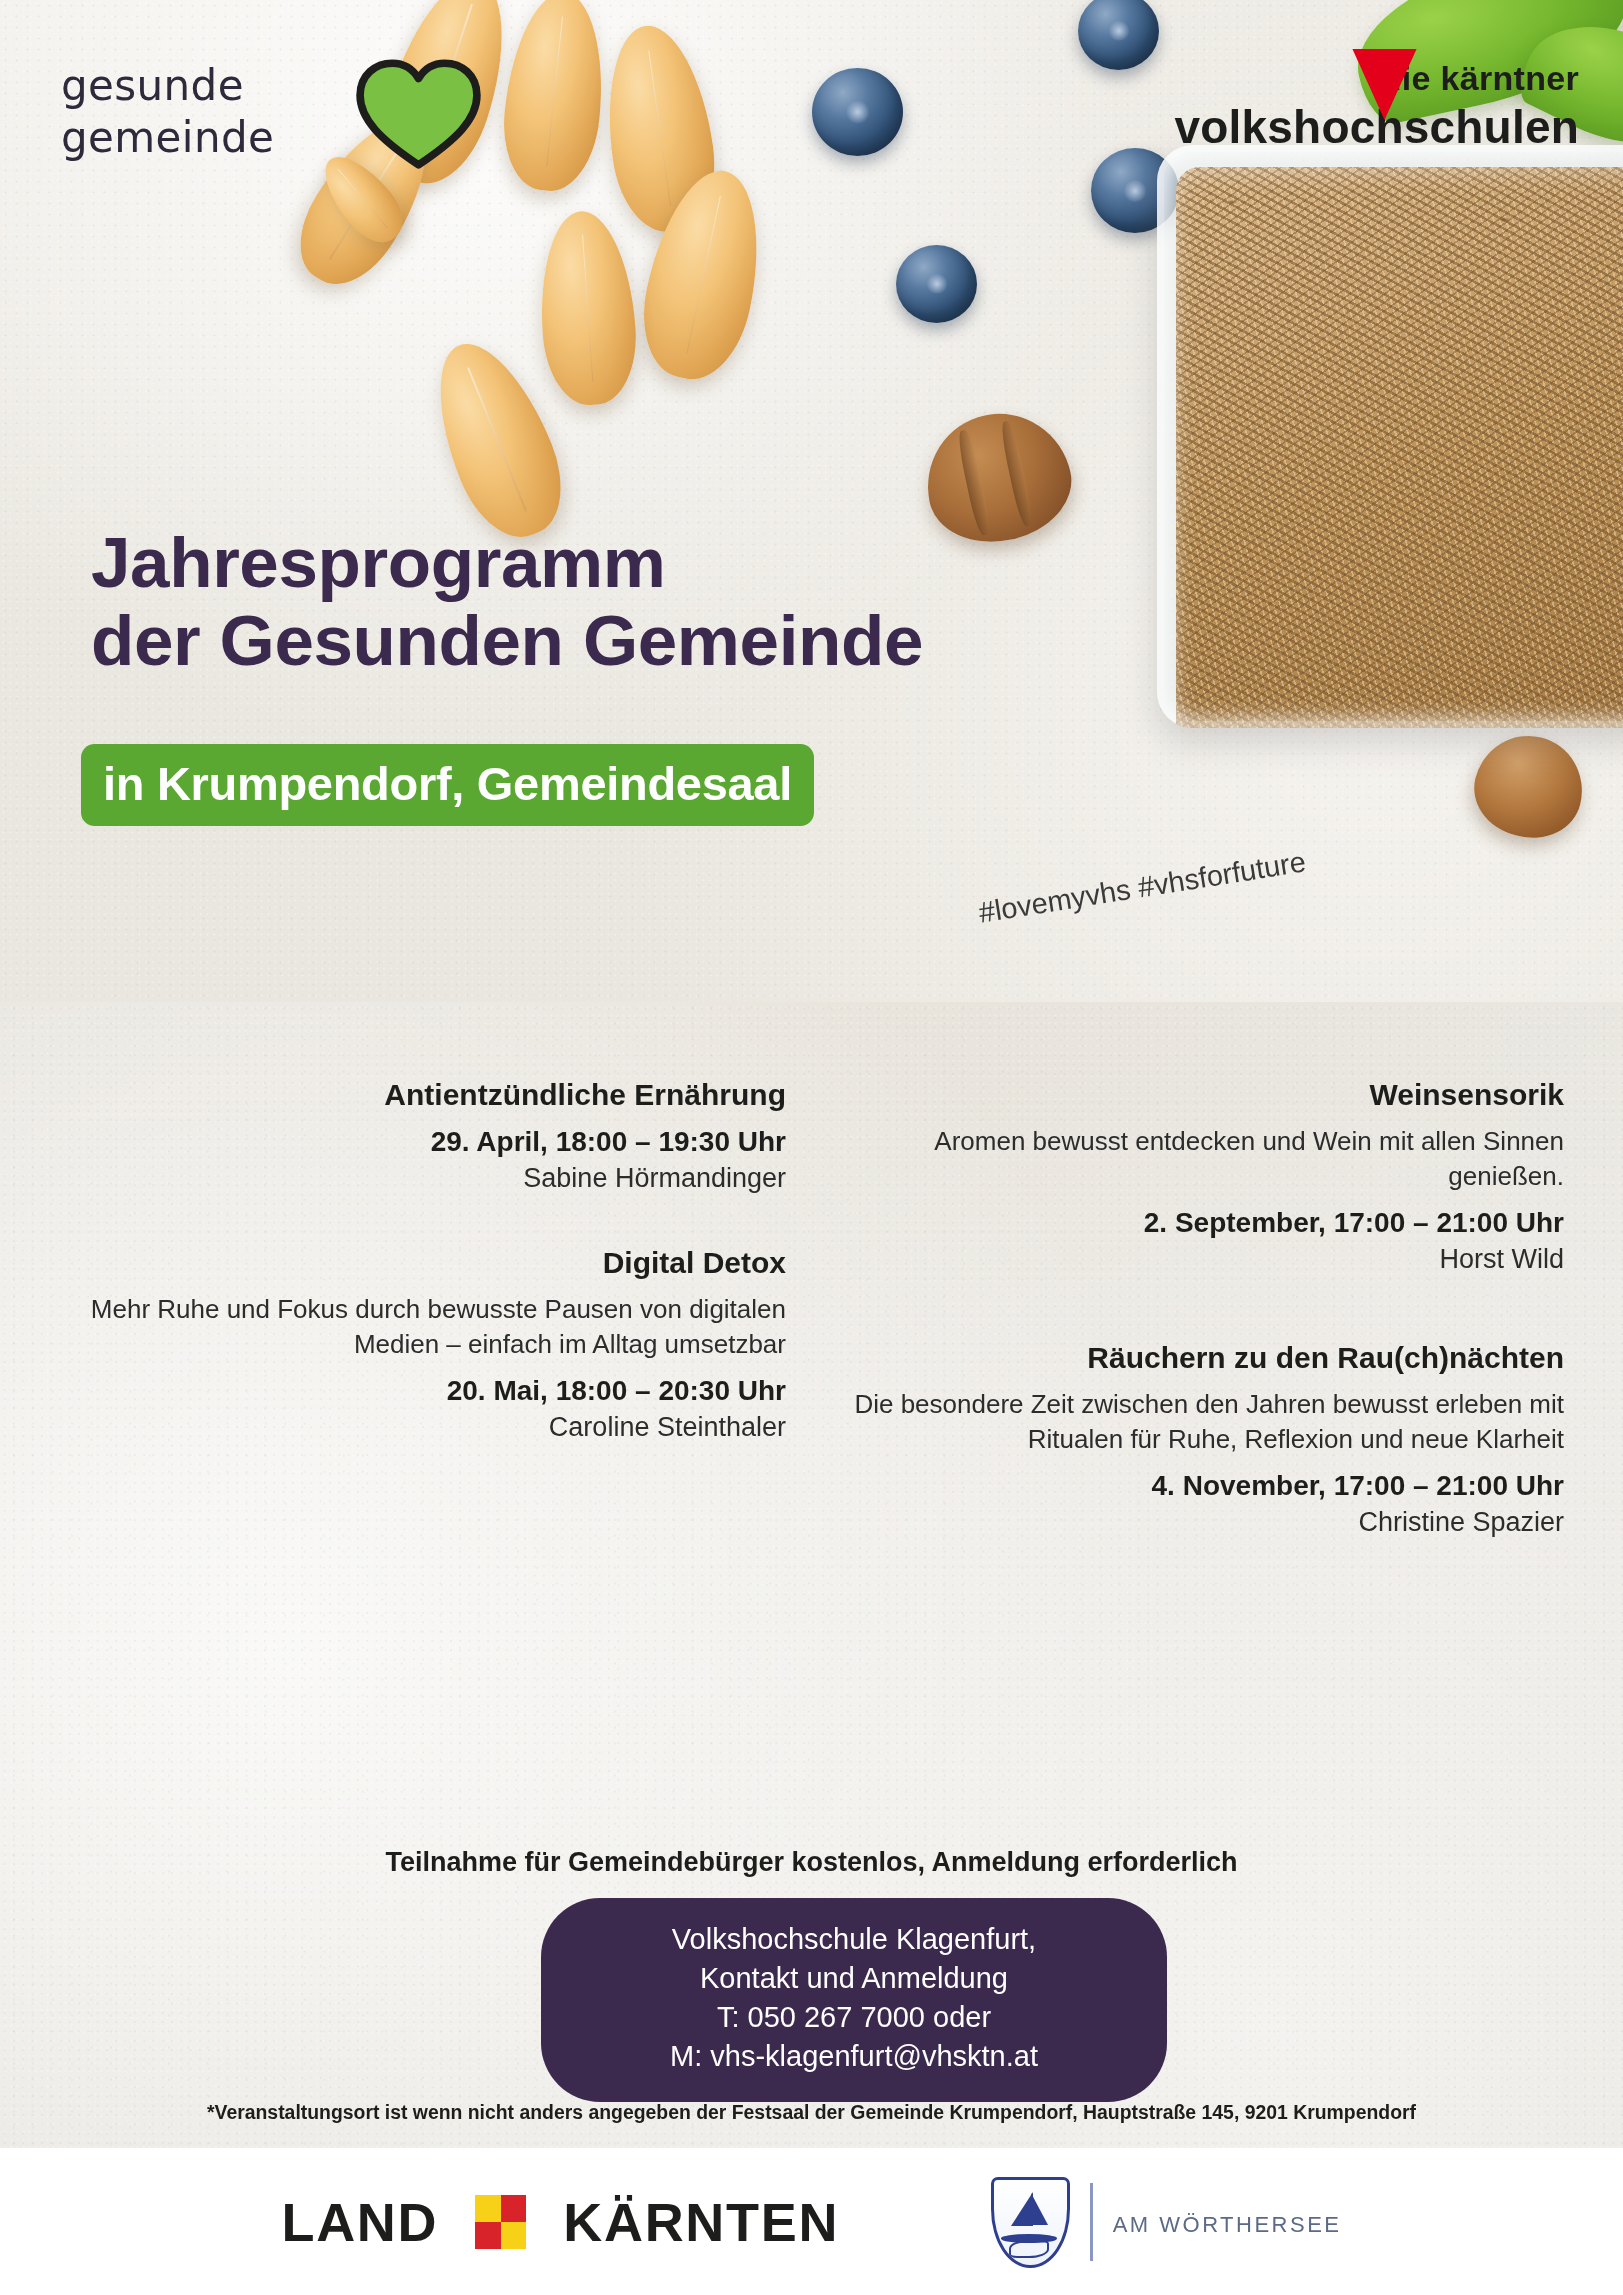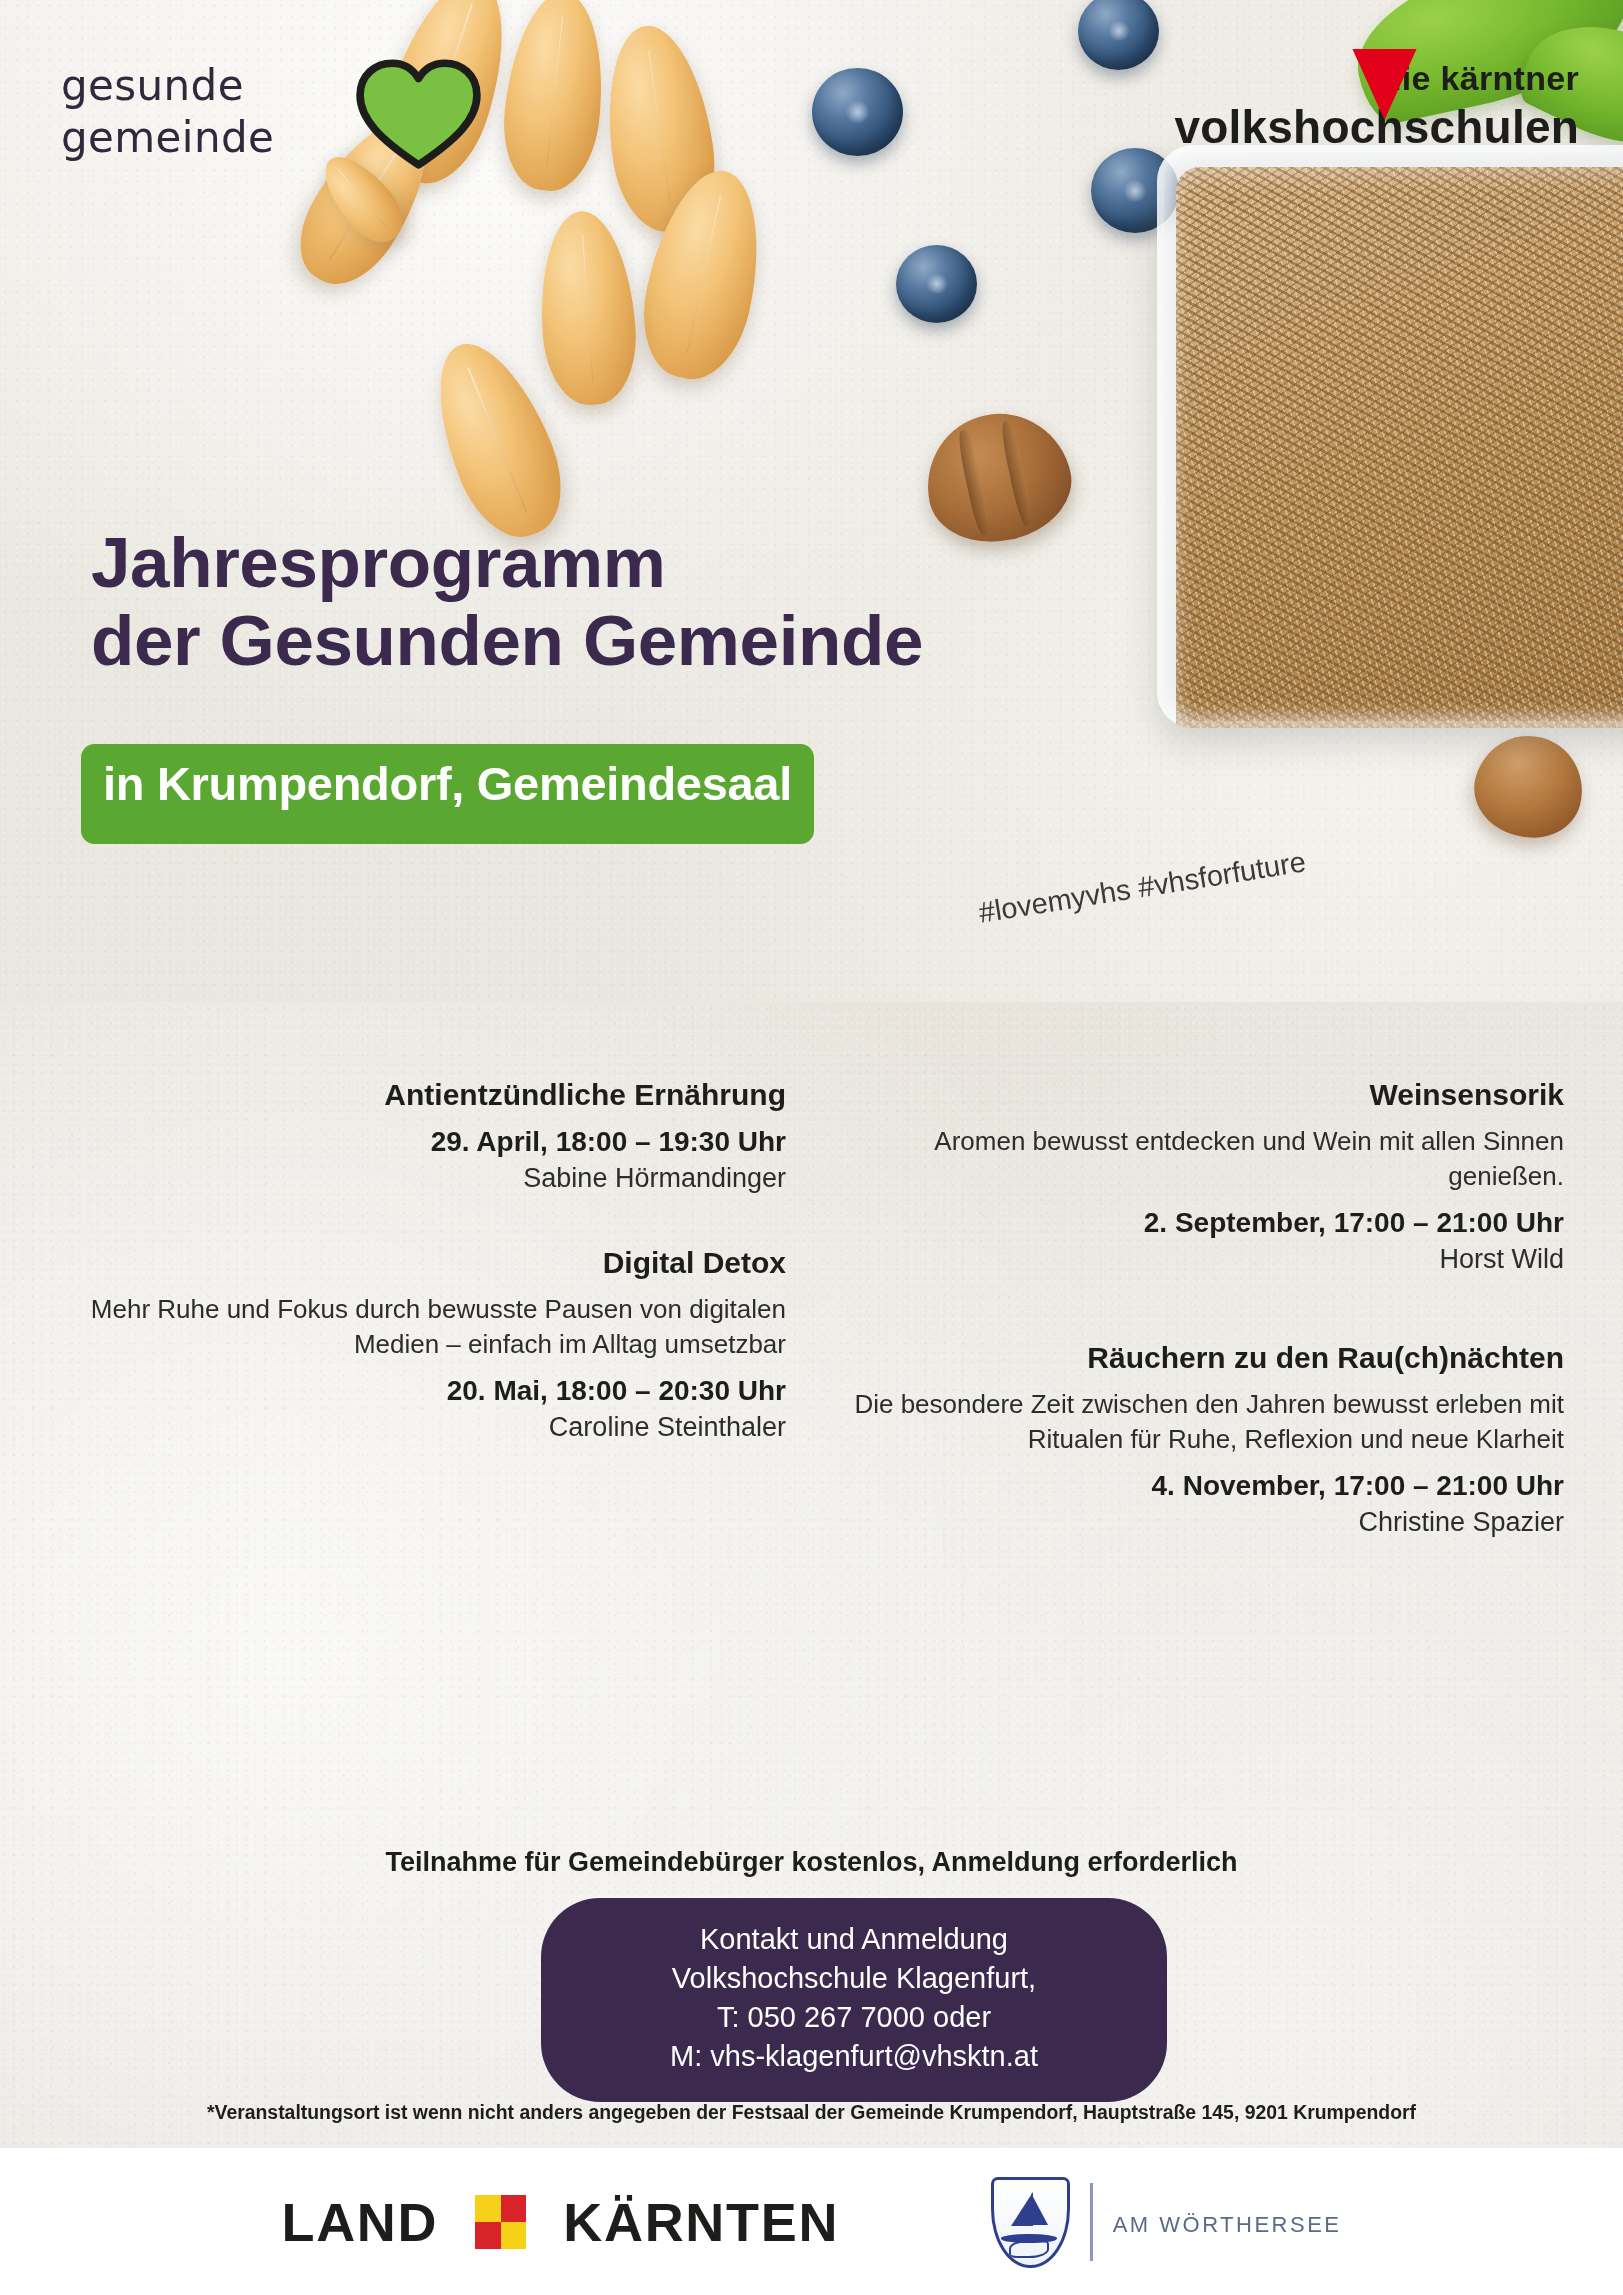--- a/index.html
+++ b/index.html
@@ -251,21 +251,21 @@
   }
   .headline .l2 { display: block; }
   .subbadge {
     position: absolute;
     left: 81px;
     top: 744px;
     background: #5aa832;
     color: #ffffff;
     font-size: 47px;
     font-weight: bold;
-    padding: 12px 22px 33px 22px;
+    padding: 12px 22px 15px 22px;
     border-radius: 13.5px;
     letter-spacing: -0.3px;
   }
   .hashtags {
     position: absolute;
     left: 977px;
     top: 871px;
     font-size: 29px;
     color: #3a3a3a;
     transform: rotate(-9deg);
@@ -548,22 +548,22 @@
           <div class="date">4. November, 17:00 – 21:00 Uhr</div>
           <div class="presenter">Christine Spazier</div>
         </div>
       </div>
 
     </div>
 
     <div class="note">Teilnahme für Gemeindebürger kostenlos, Anmeldung erforderlich</div>
 
     <div class="contact">
+      <div>Volkshochschule Klagenfurt,</div>
       <div>Kontakt und Anmeldung</div>
-      <div>Volkshochschule Klagenfurt,</div>
       <div>T: 050 267  7000 oder</div>
       <div>M: vhs-klagenfurt@vhsktn.at</div>
     </div>
 
     <div class="footnote">*Veranstaltungsort ist wenn nicht anders angegeben der Festsaal der Gemeinde Krumpendorf, Hauptstraße 145, 9201 Krumpendorf</div>
   </div>
 
   <div class="footer">
     <div class="land">
       <span>LAND</span>

